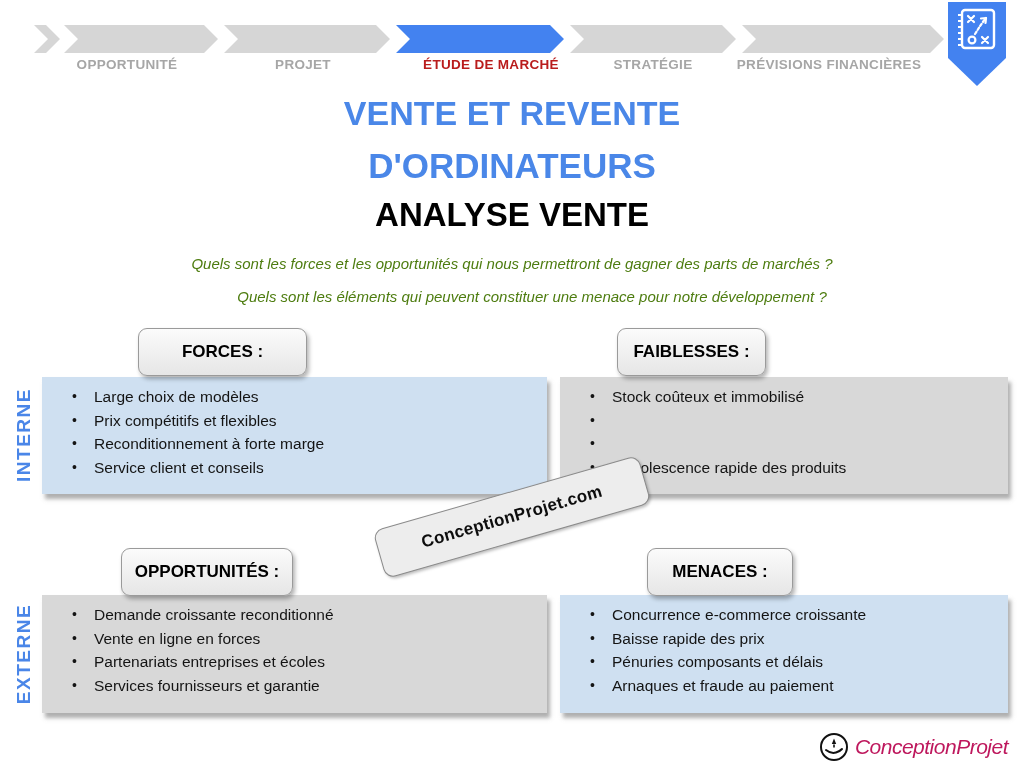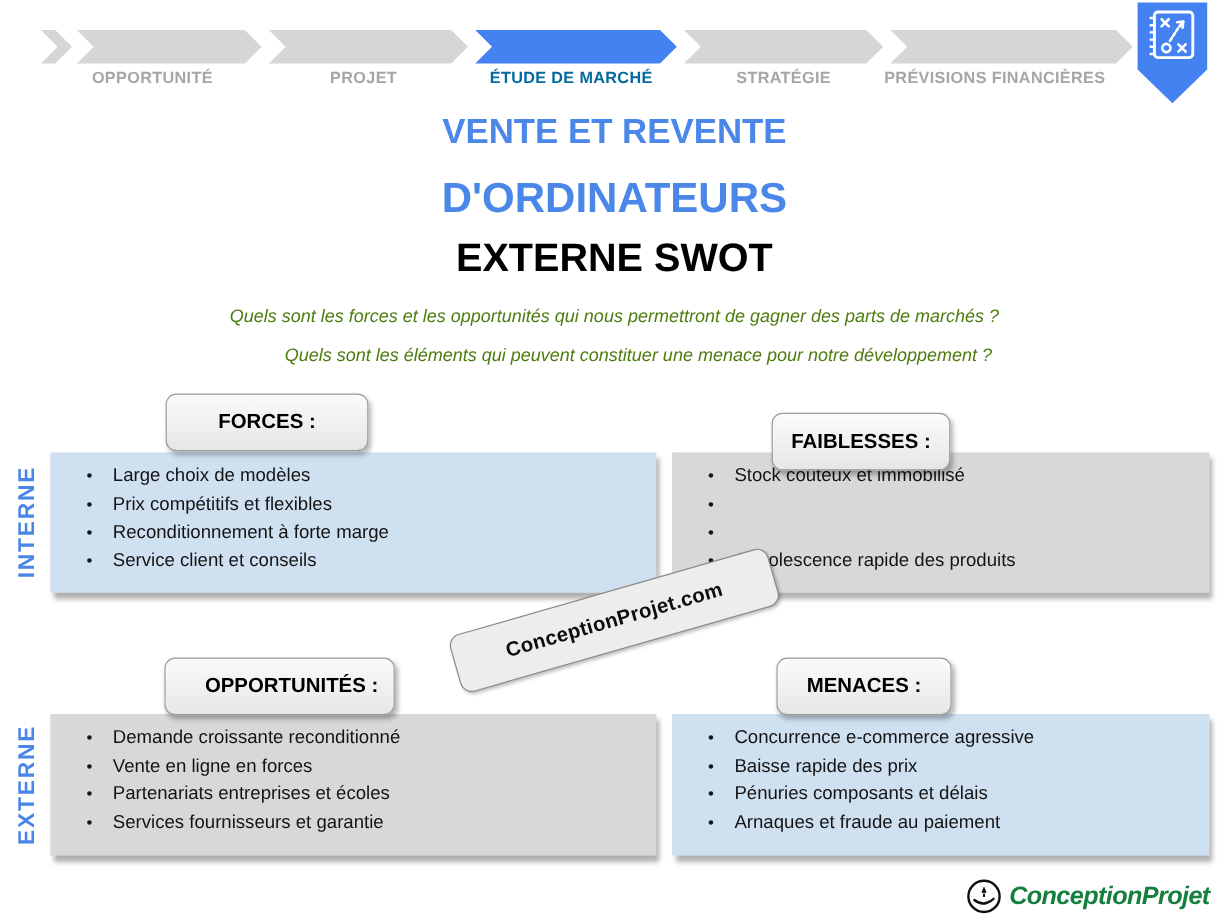--- a/index.html
+++ b/index.html
@@ -8,43 +8,43 @@
     font-family:"Liberation Sans",sans-serif;color:#1a1a1a;
   }
   
   #stepper-svg{position:absolute;left:0;top:0;}
   .step-shape{fill:#d6d6d6;}
   .step-shape.active{fill:#4382f0;}
   .step-label{
     position:absolute;top:57px;transform:translateX(-50%);
     font-size:13.5px;font-weight:bold;color:#a6a6a6;letter-spacing:.3px;white-space:nowrap;
   }
-  .step-label.active{color:#0369a1;}
+  .step-label.active{color:#b91c1c;margin-left:15px;}
   
   .title-line{position:absolute;left:0;width:1024px;text-align:center;font-weight:bold;}
-  #title1{top:94px;font-size:29px;color:#4a87e8;}
+  #title1{top:94px;font-size:34px;color:#4a87e8;}
   #title2{top:146px;font-size:35px;color:#4a87e8;}
   #subtitle{top:196px;font-size:33px;color:#000000;}
   .question{
     position:absolute;left:0;width:1024px;text-align:center;
     font-style:italic;font-size:15px;color:#4d7c0f;
   }
   #question1{top:255px;}
   #question2{top:288px;padding-left:20px;}
   
   .quad-label{
     position:absolute;height:46px;border:1px solid #9a9a9a;border-radius:9px;
     background:linear-gradient(#fbfbfb,#e6e6e6);
     box-shadow:2px 3px 4px rgba(0,0,0,.30);
     display:flex;align-items:center;justify-content:center;
     font-size:17px;font-weight:bold;color:#000;z-index:2;
   }
   #label-forces{left:138px;top:328px;width:167px;}
-  #label-faiblesses{left:643px;top:328px;width:147px;margin-top:16px;}
-  #label-opportunites{left:137px;top:548px;width:170px;padding-left:20px;}
+  #label-faiblesses{left:617px;top:328px;width:147px;}
+  #label-opportunites{left:121px;top:548px;width:170px;}
   #label-menaces{left:647px;top:548px;width:144px;}
   .panel{
     position:absolute;box-shadow:3px 5px 4px rgba(110,110,110,.55);z-index:1;
   }
   .panel.blue{background:#cfe0f1;}
   .panel.gray{background:#d8d8d8;}
   #panel-forces{left:42px;top:377px;width:505px;height:117px;}
   #panel-faiblesses{left:560px;top:377px;width:448px;height:117px;}
   #panel-opportunites{left:42px;top:595px;width:505px;height:118px;}
   #panel-menaces{left:560px;top:595px;width:448px;height:118px;}
@@ -66,21 +66,21 @@
     background:#ededed;border:1.5px solid #8a8a8a;border-radius:10px;
     box-shadow:1px 2px 3px rgba(0,0,0,.25);
     display:flex;align-items:center;justify-content:center;
     font-size:17px;font-weight:bold;color:#0d0d0d;letter-spacing:.3px;z-index:5;
   }
   
   #footer-logo{
     position:absolute;right:16px;bottom:6px;display:flex;align-items:center;gap:6px;z-index:4;
   }
   #footer-logo .brand-text{
-    font-size:21px;font-weight:bold;font-style:italic;color:#15803d;letter-spacing:-.5px;
+    font-size:21px;font-weight:normal;font-style:italic;color:#be185d;letter-spacing:-.5px;
   }
 </style>
 </head>
 <body>
 
 <div id="slide">
 
   <svg id="stepper-svg" width="1024" height="92">
     <polygon class="step-shape" points="34,25 46,25 60,39 46,53 34,53 48,39"></polygon>
     <polygon class="step-shape" points="64,25 204,25 218,39 204,53 64,53 78,39"></polygon>
@@ -110,21 +110,21 @@
     </g>
   </svg>
   <div class="step-label" style="left:127px">OPPORTUNITÉ</div>
   <div class="step-label" style="left:303px">PROJET</div>
   <div class="step-label active" style="left:476px">ÉTUDE DE MARCHÉ</div>
   <div class="step-label" style="left:653px">STRATÉGIE</div>
   <div class="step-label" style="left:829px">PRÉVISIONS FINANCIÈRES</div>
 
   <div class="title-line" id="title1">VENTE ET REVENTE</div>
   <div class="title-line" id="title2">D'ORDINATEURS</div>
-  <div class="title-line" id="subtitle">EXTERNE SWOT</div>
+  <div class="title-line" id="subtitle">ANALYSE VENTE</div>
   <div class="question" id="question1">Quels sont les forces et les opportunités qui nous permettront de gagner des parts de marchés ?</div>
   <div class="question" id="question2">Quels sont les éléments qui peuvent constituer une menace pour notre développement ?</div>
 
   <div class="vlabel" id="vlabel-interne">INTERNE</div>
   <div class="vlabel" id="vlabel-externe">EXTERNE</div>
 
   <div class="quad-label" id="label-forces">FORCES :</div>
   <div class="quad-label" id="label-faiblesses">FAIBLESSES :</div>
   <div class="quad-label" id="label-opportunites">OPPORTUNITÉS :</div>
   <div class="quad-label" id="label-menaces">MENACES :</div>
@@ -184,21 +184,21 @@
       <li>
           <span class="dot">•</span>
           <span>Services fournisseurs et garantie</span>
         </li>
     </ul>
   </div>
   <div class="panel blue" id="panel-menaces">
     <ul class="bullets">
       <li>
           <span class="dot">•</span>
-          <span>Concurrence e-commerce agressive</span>
+          <span>Concurrence e-commerce croissante</span>
         </li>
       <li>
           <span class="dot">•</span>
           <span>Baisse rapide des prix</span>
         </li>
       <li>
           <span class="dot">•</span>
           <span>Pénuries composants et délais</span>
         </li>
       <li>

